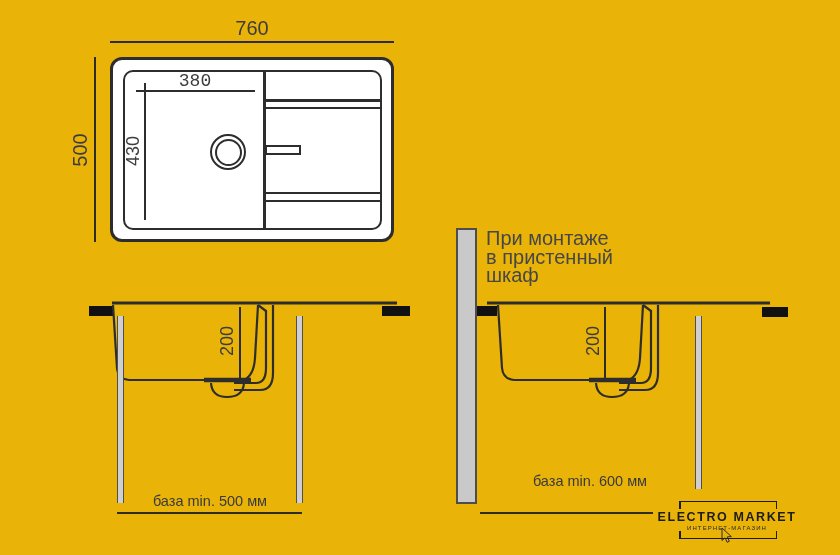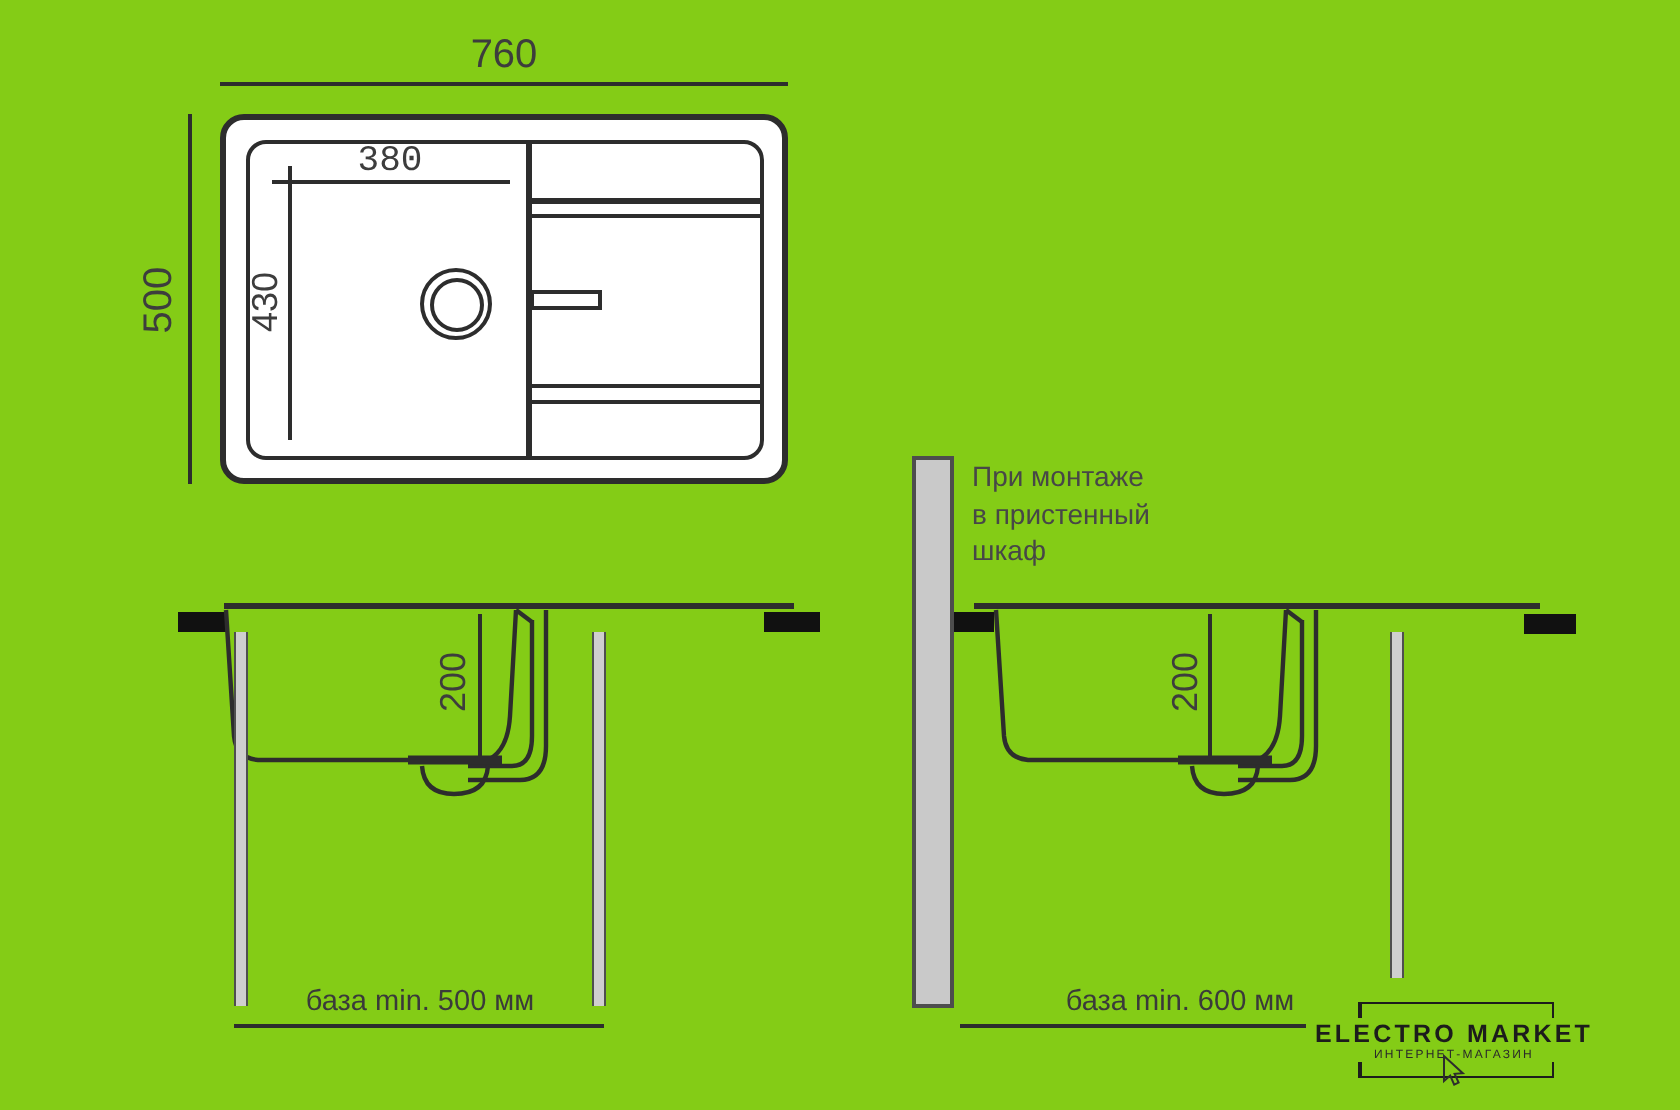--- a/index.html
+++ b/index.html
@@ -1,17 +1,17 @@
 <!DOCTYPE html>
 <html><head>
 <meta charset="utf-8">
 <style>
   html,body{margin:0;padding:0;background:#ffffff;}
   .canvas{
-    position:relative;width:840px;height:555px;background:#84cc16;overflow:hidden;
+    position:relative;width:840px;height:555px;background:#eab308;overflow:hidden;
     font-family:"Liberation Sans", sans-serif;color:#3f3f3f;
   }
   .line{position:absolute;background:#2d2d2d;}
   .hlabel{position:absolute;transform:translate(-50%,-50%);white-space:nowrap;color:#3d3d3d;}
   .vlabel{position:absolute;transform:translate(-50%,-50%) rotate(-90deg);white-space:nowrap;color:#3d3d3d;}
   .dim-big{font-size:20px;}
   .dim-mid{font-size:18px;}
   .base-label{font-size:14.5px;color:#3a3a3a;}
   .outer-rect{
     position:absolute;left:110px;top:57px;width:284px;height:185px;
@@ -25,21 +25,21 @@
   .tab-rect{position:absolute;left:265px;top:145px;width:36px;height:10px;border:2.5px solid #2d2d2d;background:#fff;box-sizing:border-box;}
   .panel{
     position:absolute;width:7px;background:#cfcfcf;
     border-left:1.5px solid #4f4f4f;border-right:1.5px solid #4f4f4f;box-sizing:border-box;
   }
   .wall-panel{
     position:absolute;left:456px;top:228px;width:21px;height:276px;
     background:#c9c9c9;border:2px solid #4d4d4d;box-sizing:border-box;
   }
   .note{
-    position:absolute;left:486px;top:229px;font-size:14px;line-height:18.5px;
+    position:absolute;left:486px;top:229px;font-size:20px;line-height:18.5px;
     color:#474747;white-space:pre-line;
   }
   .logo-frame{position:absolute;left:679px;top:501px;width:98px;height:38px;
     border-top:1.5px solid #1c1c1c;border-bottom:1.5px solid #1c1c1c;box-sizing:border-box;}
   .stub{position:absolute;width:1.5px;height:8px;background:#1c1c1c;}
   .logo-title{
     position:absolute;left:727px;top:517px;transform:translate(-50%,-50%);
     font-size:12.5px;font-weight:bold;letter-spacing:1.6px;color:#1c1c1c;white-space:nowrap;
   }
   .logo-sub{
@@ -145,21 +145,21 @@
 
       <path d="M126,87 Q127,101 142,101 Q158,101 159,87" stroke-width="2.2" fill="#ffffff"></path>
     </svg>
 
     <div class="line" style="left:604px;top:307px;width:2px;height:71px;"></div>
     <div class="vlabel dim-mid" style="left:593px;top:341px;">200</div>
 
     <div class="panel" style="left:695px;top:316px;height:173px;"></div>
 
     <div class="line" style="left:480px;top:512px;width:173px;height:2px;"></div>
-    <div class="hlabel base-label" style="left:590px;top:501px;">база min. 600 мм</div>
+    <div class="hlabel base-label" style="left:590px;top:481px;">база min. 600 мм</div>
   </div>
 
   <div>
     <div class="logo-frame"></div>
     <div class="stub" style="left:679px;top:501px;"></div>
     <div class="stub" style="left:775.5px;top:501px;"></div>
     <div class="stub" style="left:679px;top:531px;"></div>
     <div class="stub" style="left:775.5px;top:531px;"></div>
     <div class="logo-title">ELECTRO MARKET</div>
     <div class="logo-sub">ИНТЕРНЕТ-МАГАЗИН</div>

